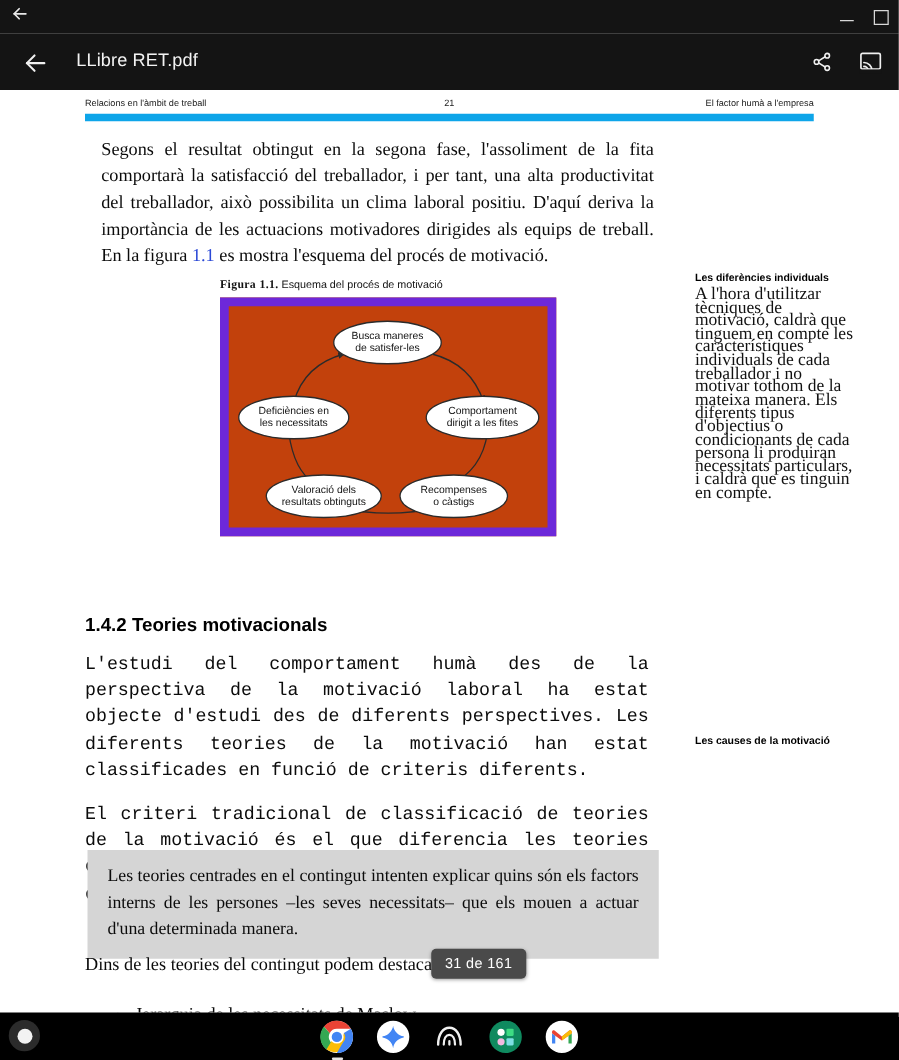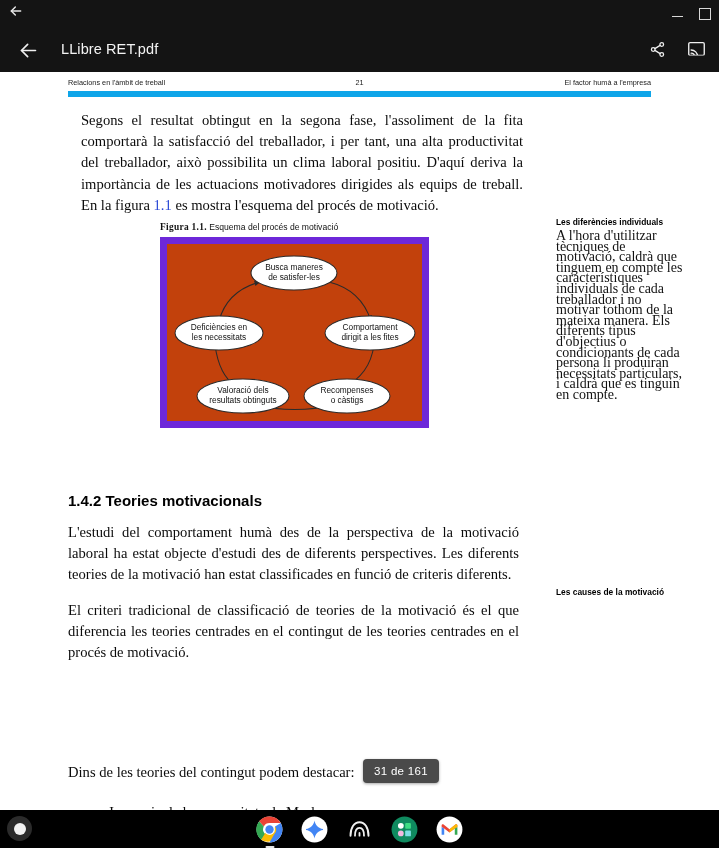--- a/index.html
+++ b/index.html
@@ -65,40 +65,40 @@
 
   .body-col{
     position:absolute;left:68px;top:38px;width:455px;
     font-family:"Liberation Serif", serif;
     font-size:14.6px;line-height:21.2px;color:#0b0b0b;
     text-align:justify;
   }
   .body-col p{margin:0 0 11px 13px;}
   .lnk{color:#2b49d6;}
 
-  .figwrap{position:absolute;left:160px;top:150px;width:256px;}
+  .figwrap{position:absolute;left:176px;top:150px;width:256px;}
   .figcap{
     font-family:"Liberation Sans", sans-serif;
     font-size:8.6px;color:#111;margin-bottom:5px;white-space:nowrap;
   }
   .figcap b{font-family:"Liberation Serif", serif;font-size:9.4px;letter-spacing:.3px;}
   .figbox{width:255px;height:177px;background:#c2410c;border:7px solid #6d28d9;}
 
   .h2{
     position:absolute;left:68px;top:420px;width:455px;
     font-family:"Liberation Sans", sans-serif;
     font-weight:bold;font-size:15px;color:#000;
   }
 
   .body-col2{
     position:absolute;left:68px;top:450px;width:455px;
     font-family:"Liberation Serif", serif;
     font-size:14.6px;line-height:21.2px;color:#0b0b0b;text-align:justify;
   }
-  .body-col2 p{margin:0 4px 14px 0;}
+  .body-col2 p{margin:0 4px 14px 0;font-family:Liberation Mono, monospace;}
 
   .callout{
     position:absolute;left:70px;top:608px;width:457px;
     background:#d5d5d5;
     padding:11px 16px 13px 16px;
     box-sizing:border-box;
     font-family:"Liberation Serif", serif;
     font-size:14.2px;line-height:21px;color:#0b0b0b;text-align:justify;
   }
 
@@ -124,21 +124,21 @@
   }
   .mnote .mn-b{
     font-family:"Liberation Serif", serif;
     font-size:14px;line-height:10.6px;color:#111;text-align:left;
   }
   #mnote1{left:556px;top:145px;}
   #mnote2{left:556px;top:515px;}
 
   
   .pagepill{
-    position:absolute;left:363px;top:687px;
+    position:absolute;left:345px;top:687px;
     background:#4a4a4a;color:#fff;
     font-family:"Liberation Sans", sans-serif;
     font-size:11.5px;border-radius:4px;
     padding:6px 11px;letter-spacing:.3px;
     box-shadow:0 1px 3px rgba(0,0,0,.35);
   }
 
   
   .shelf{
     position:absolute;left:0;bottom:0;width:719px;height:38px;background:#000000;
@@ -272,20 +272,21 @@
         </div>
       </div>
 
       <div class="h2">1.4.2 Teories motivacionals</div>
 
       <div class="body-col2">
         <p>L'estudi del comportament humà des de la perspectiva de la motivació laboral ha estat objecte d'estudi des de diferents perspectives. Les diferents teories de la motivació han estat classificades en funció de criteris diferents.</p>
         <p>El criteri tradicional de classificació de teories de la motivació és el que diferencia les teories centrades en el contingut de les teories centrades en el procés de motivació.</p>
       </div>
 
+      <div class="callout">Les teories centrades en el contingut intenten explicar quins són els factors interns de les persones –les seves necessitats– que els mouen a actuar d'una determinada manera.</div>
 
       <div class="after-callout">Dins de les teories del contingut podem destacar:</div>
 
       <div class="bullets">
         <div class="bi">Jerarquia de les necessitats de Maslow</div>
       </div>
 
       <div class="mnote" id="mnote1">
         <div class="mn-t">Les diferències individuals</div>
         <div class="mn-b">A l'hora d'utilitzar tècniques de motivació, caldrà que tinguem en compte les característiques individuals de cada treballador i no motivar tothom de la mateixa manera. Els diferents tipus d'objectius o condicionants de cada persona li produiran necessitats particulars, i caldrà que es tinguin en compte.</div>

